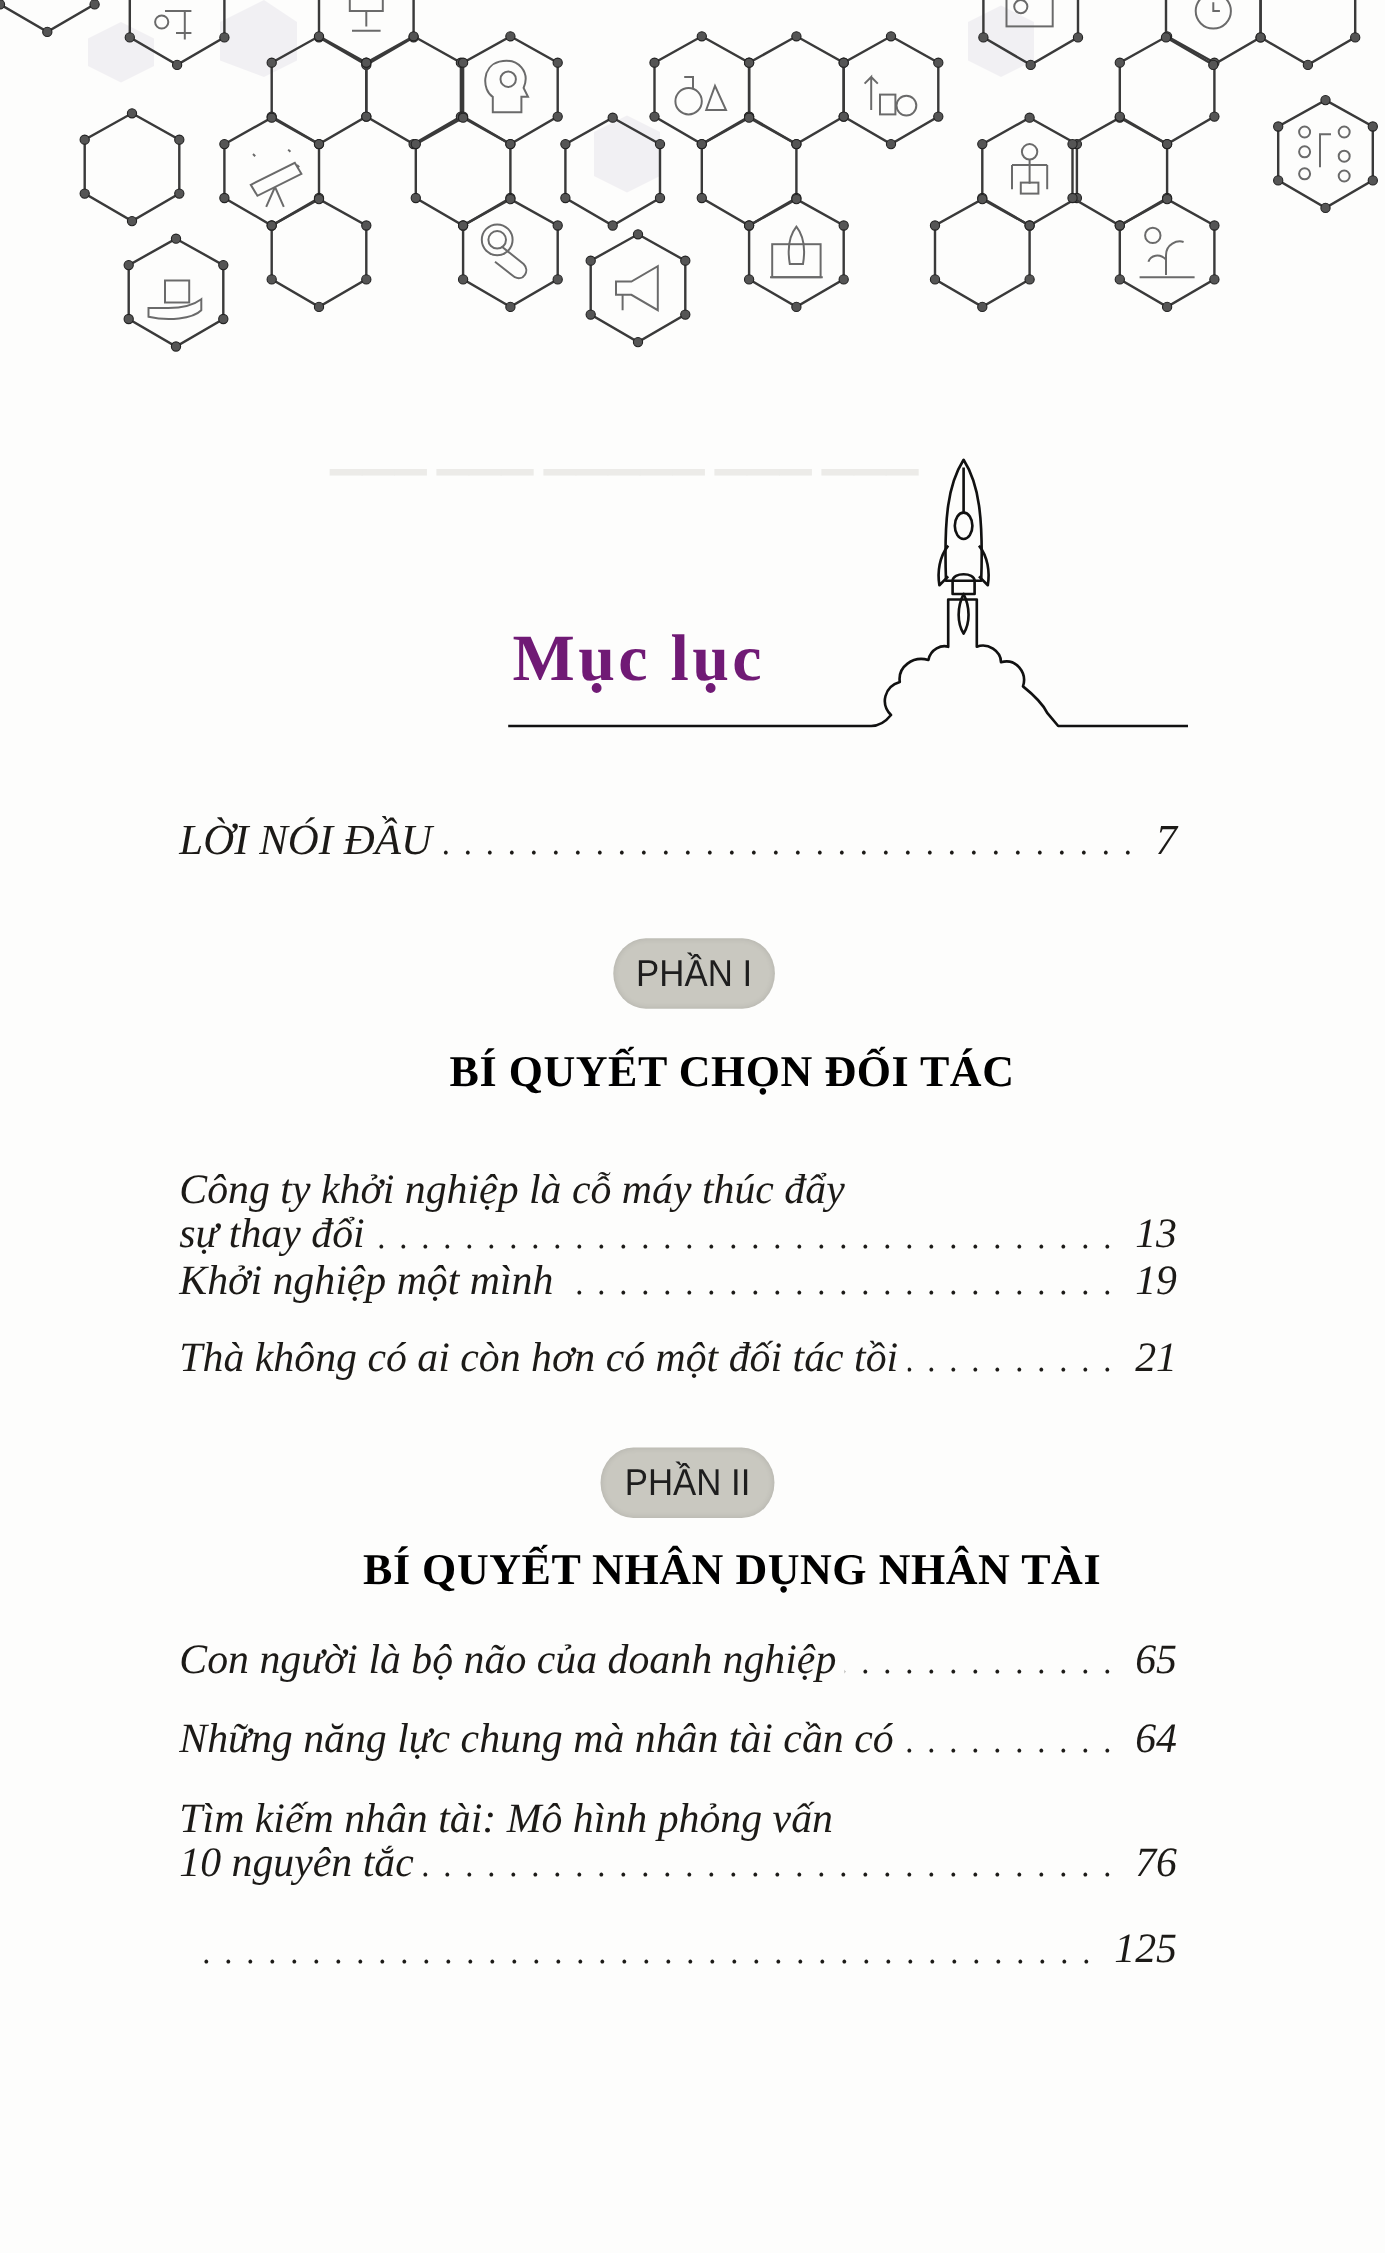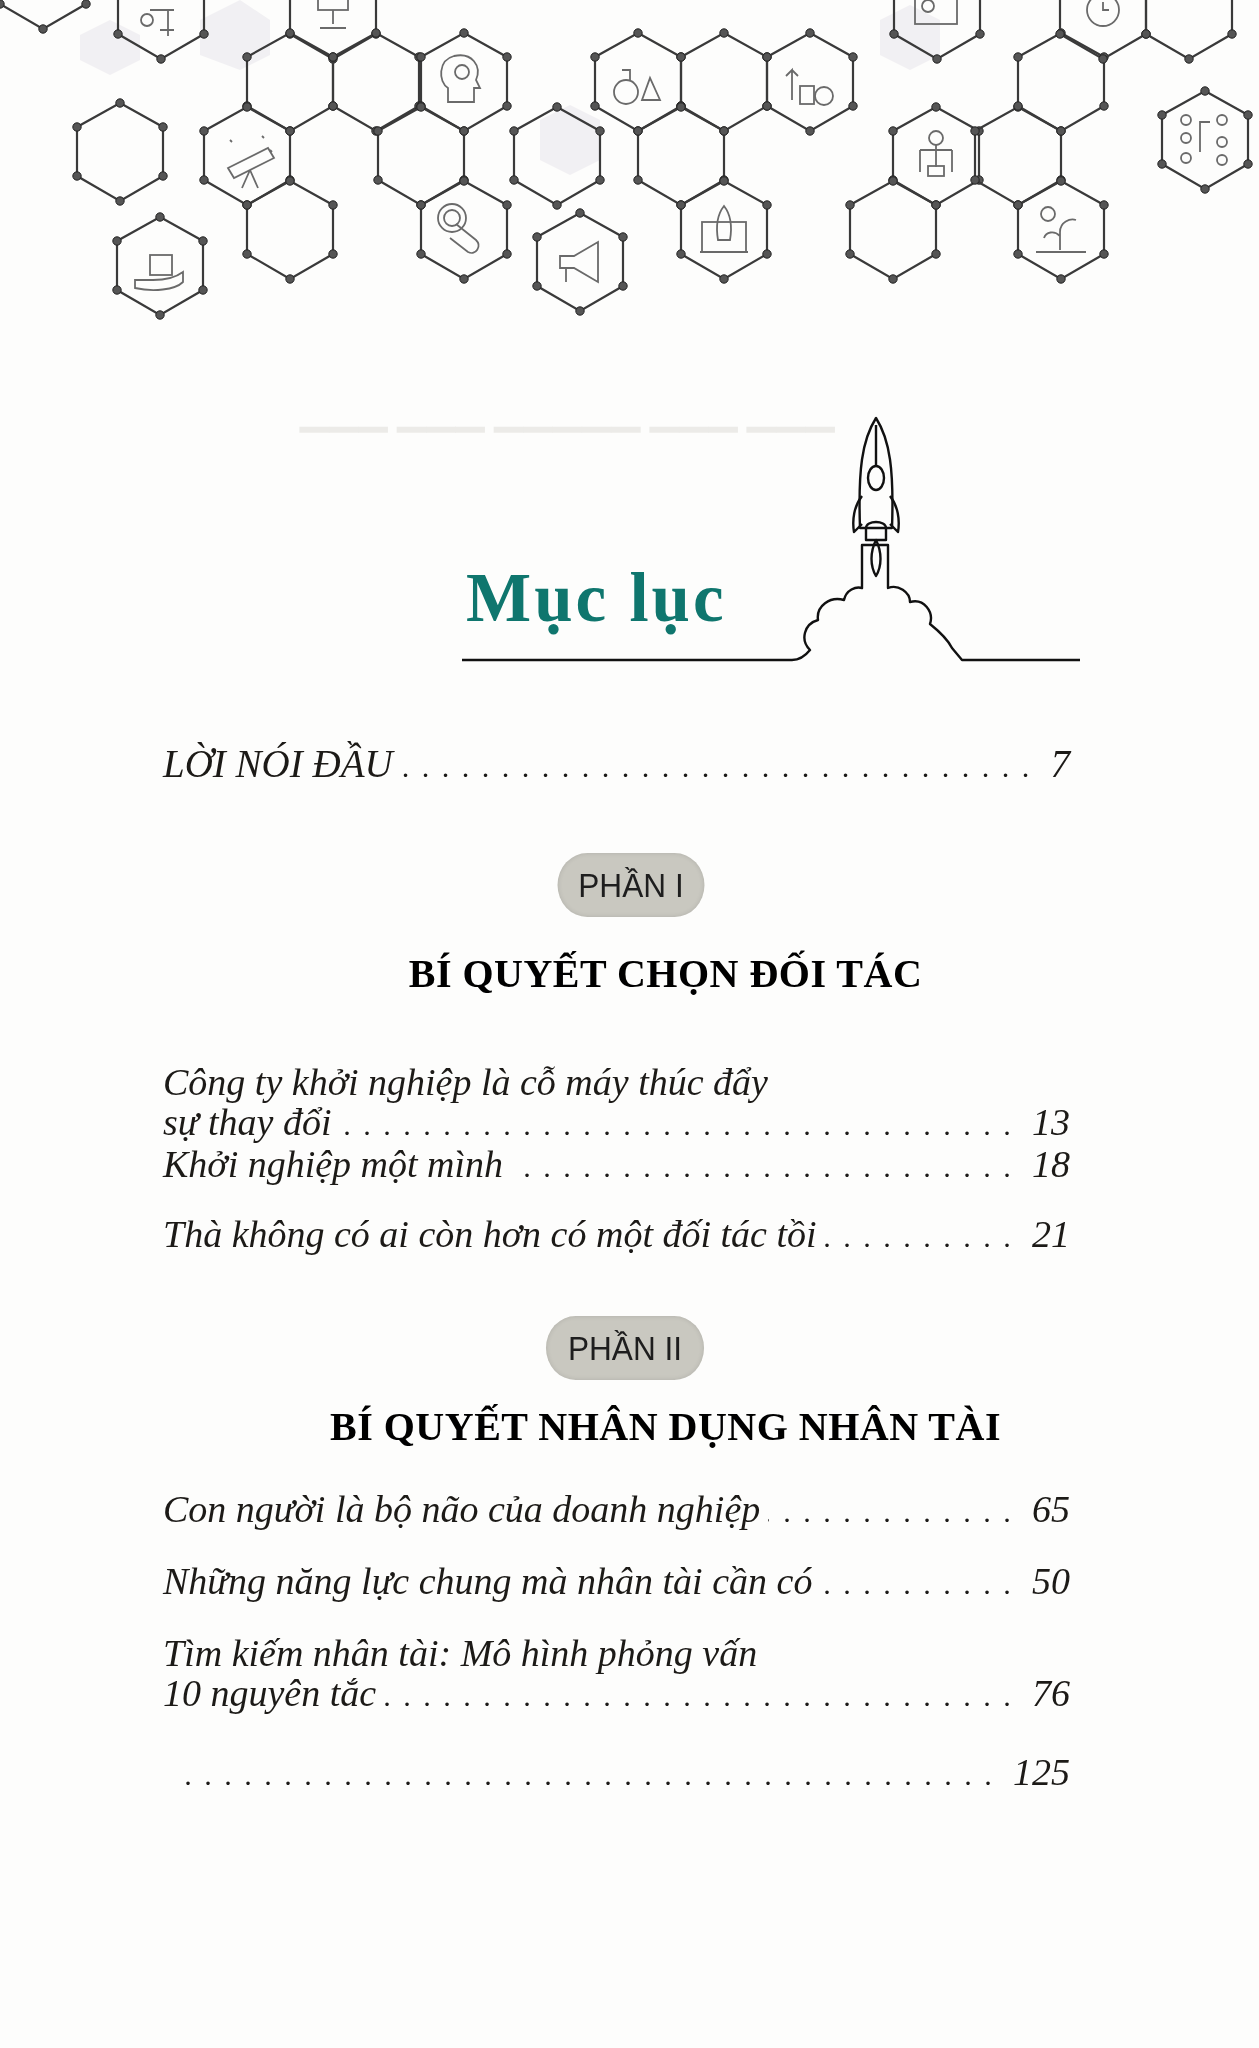--- a/index.html
+++ b/index.html
@@ -9,21 +9,21 @@
       font-family: "Liberation Serif", "DejaVu Serif", serif;
       color: #1c1a17;
     }
     #hex-art { position: absolute; left: 0; top: 0; width: 1259px; height: 330px; }
     .ghost {
       position: absolute; color: #ecebe8; font-size: 38px; white-space: nowrap;
       transform: scaleX(-1); pointer-events: none;
     }
     .title {
       position: absolute; left: 466px; top: 548px;
-      font-size: 69px; font-weight: bold; color: #0f766e; letter-spacing: 3px;
+      font-size: 60px; font-weight: bold; color: #701a75; letter-spacing: 3px;
       line-height: 100px; margin: 0;
     }
     #rocket-art { position: absolute; left: 460px; top: 400px; width: 640px; height: 270px; }
     .entry {
       position: absolute; left: 163px; width: 907px;
       font-size: 38px; line-height: 40px;
     }
     .entry.caps { font-size: 39px; letter-spacing: 0px; }
     .entry .row { display: flex; align-items: baseline; height: 52px; font-style: italic; }
     .entry .lead { white-space: nowrap; }
@@ -214,21 +214,21 @@
   <div class="row">
     <span class="lead">sự thay đổi</span>
     <span class="dots">........................................................................</span>
     <span class="page">13</span>
   </div>
 </div>
 <div class="entry" style="top:1144px;">
   <div class="row">
     <span class="lead">Khởi nghiệp một mình</span>
     <span class="dots">........................................................................</span>
-    <span class="page">18</span>
+    <span class="page">19</span>
   </div>
 </div>
 <div class="entry" style="top:1214px;">
   <div class="row">
     <span class="lead">Thà không có ai còn hơn có một đối tác tồi</span>
     <span class="dots">........................................................................</span>
     <span class="page">21</span>
   </div>
 </div>
 
@@ -239,21 +239,21 @@
   <div class="row">
     <span class="lead">Con người là bộ não của doanh nghiệp</span>
     <span class="dots">........................................................................</span>
     <span class="page">65</span>
   </div>
 </div>
 <div class="entry" style="top:1561px;">
   <div class="row">
     <span class="lead">Những năng lực chung mà nhân tài cần có</span>
     <span class="dots">........................................................................</span>
-    <span class="page">50</span>
+    <span class="page">64</span>
   </div>
 </div>
 <div class="entry" style="top:1633px;">
   <div class="row" style="height:40px;align-items:center;">
     <span class="lead">Tìm kiếm nhân tài: Mô hình phỏng vấn</span>
   </div>
   <div class="row">
     <span class="lead">10 nguyên tắc</span>
     <span class="dots">........................................................................</span>
     <span class="page">76</span>

